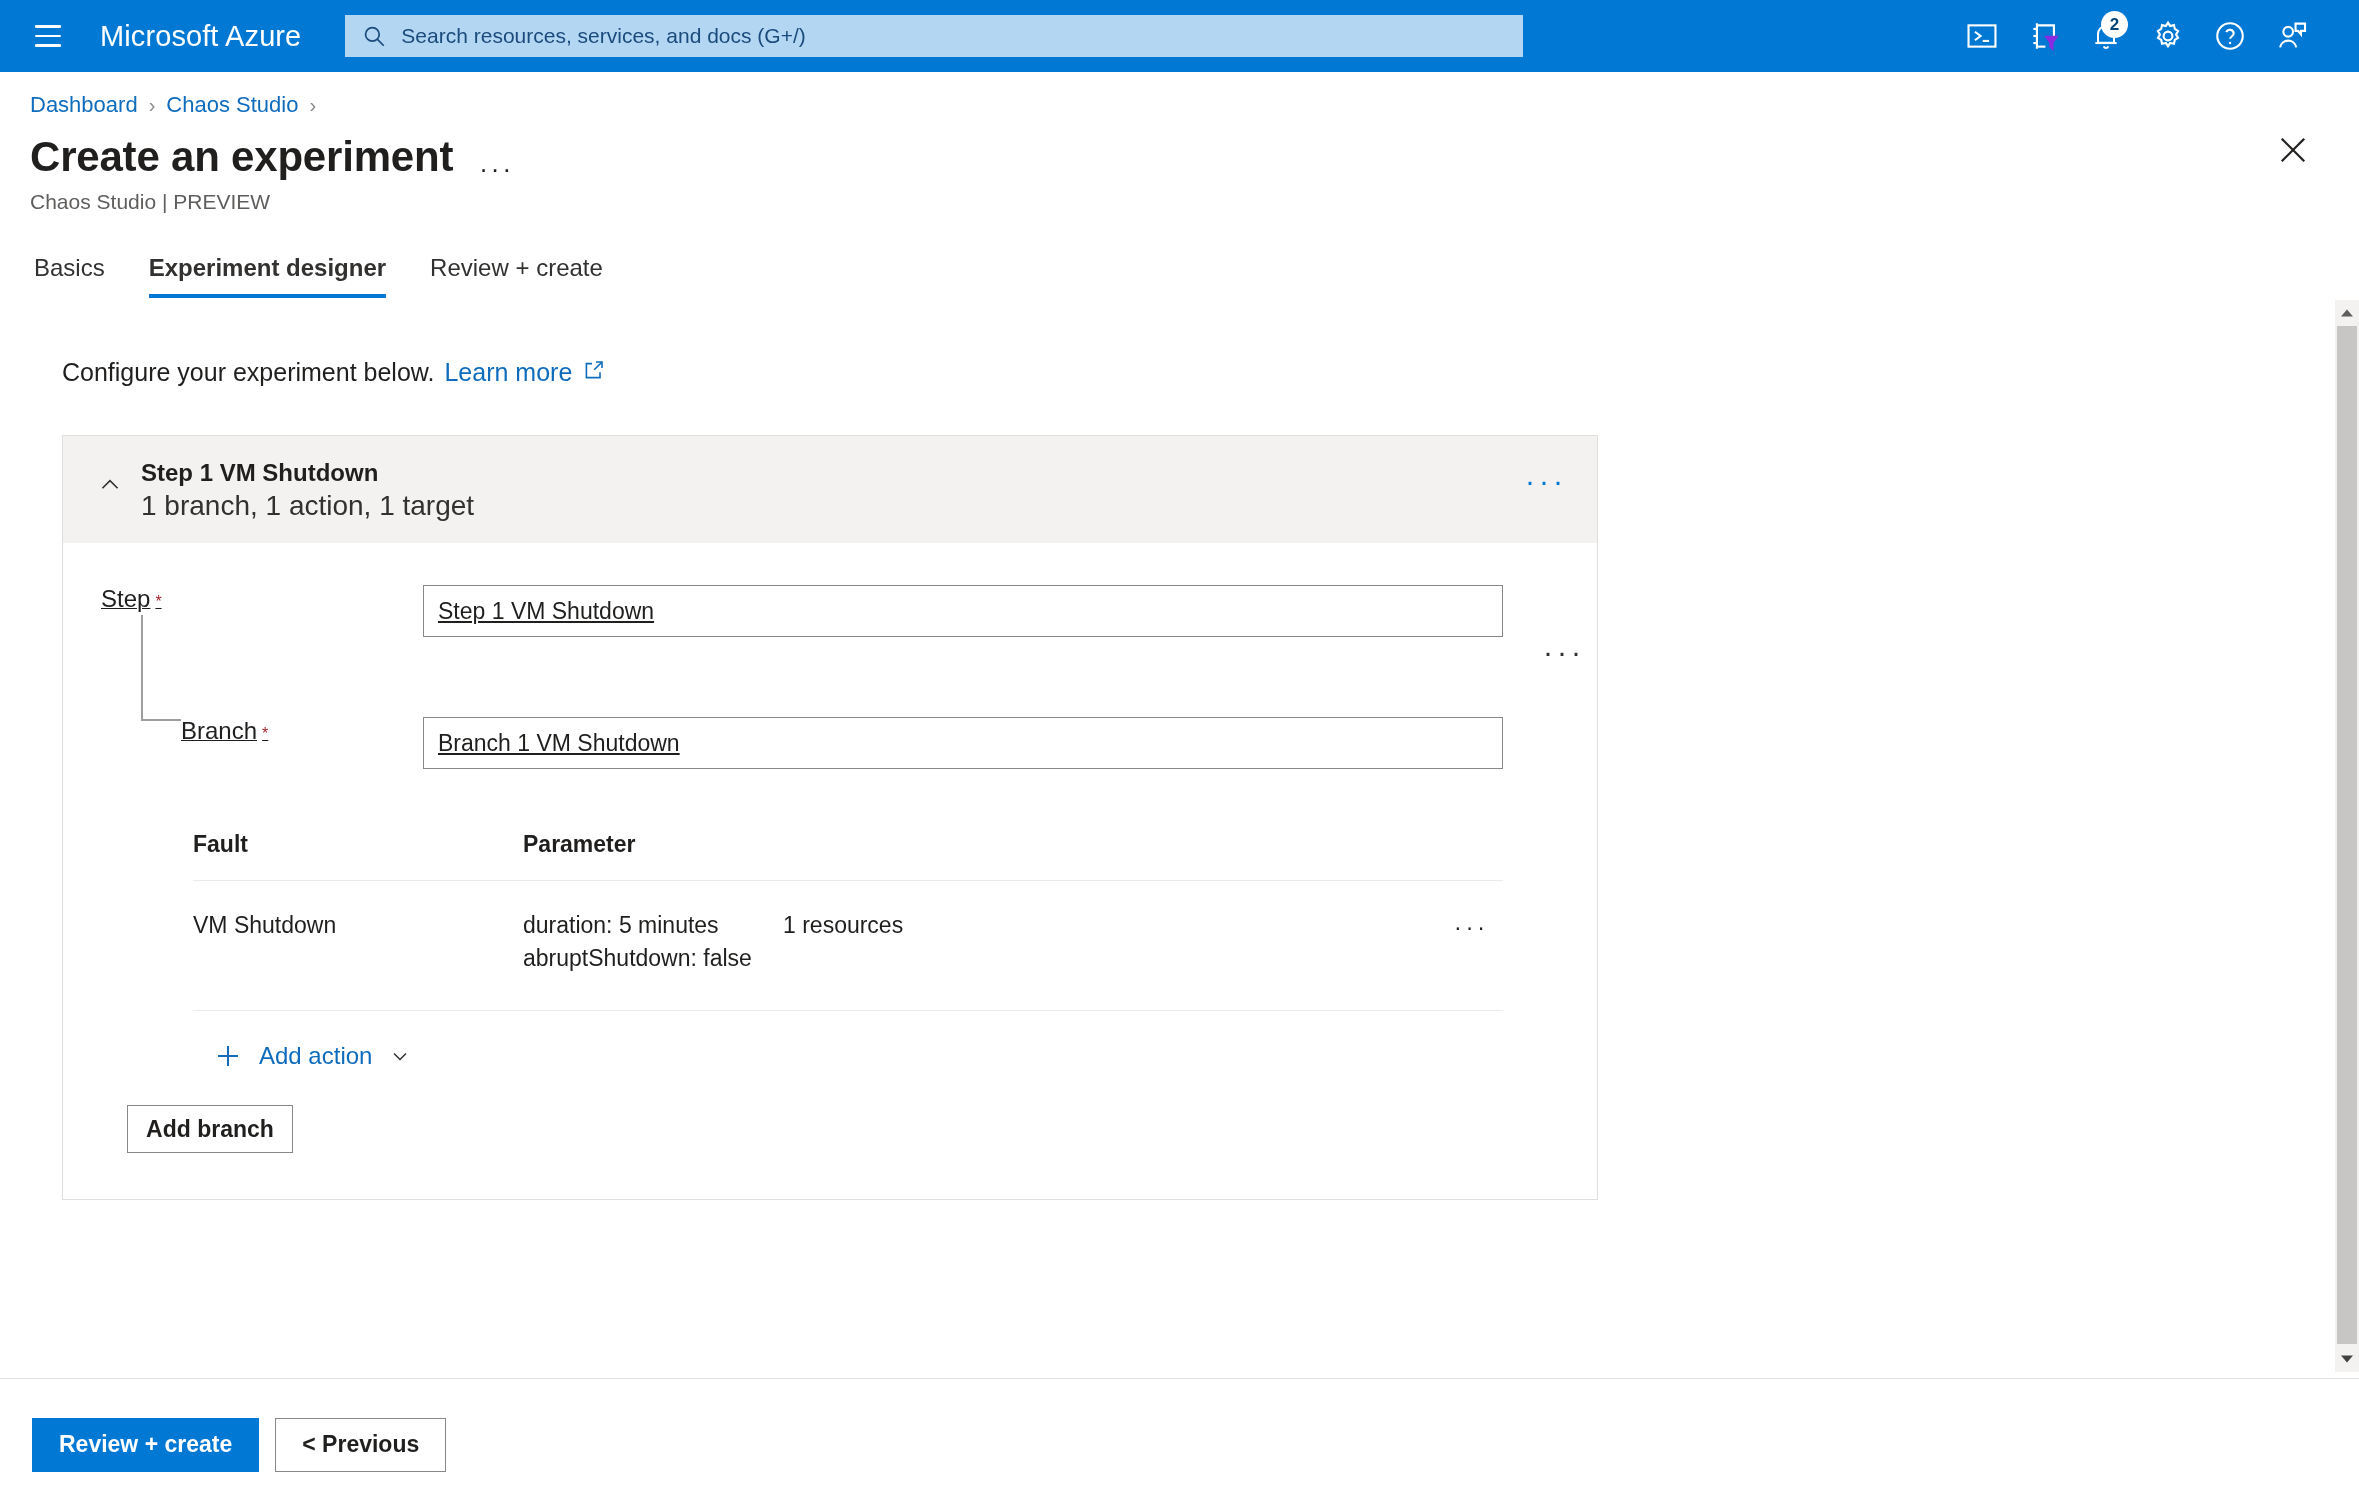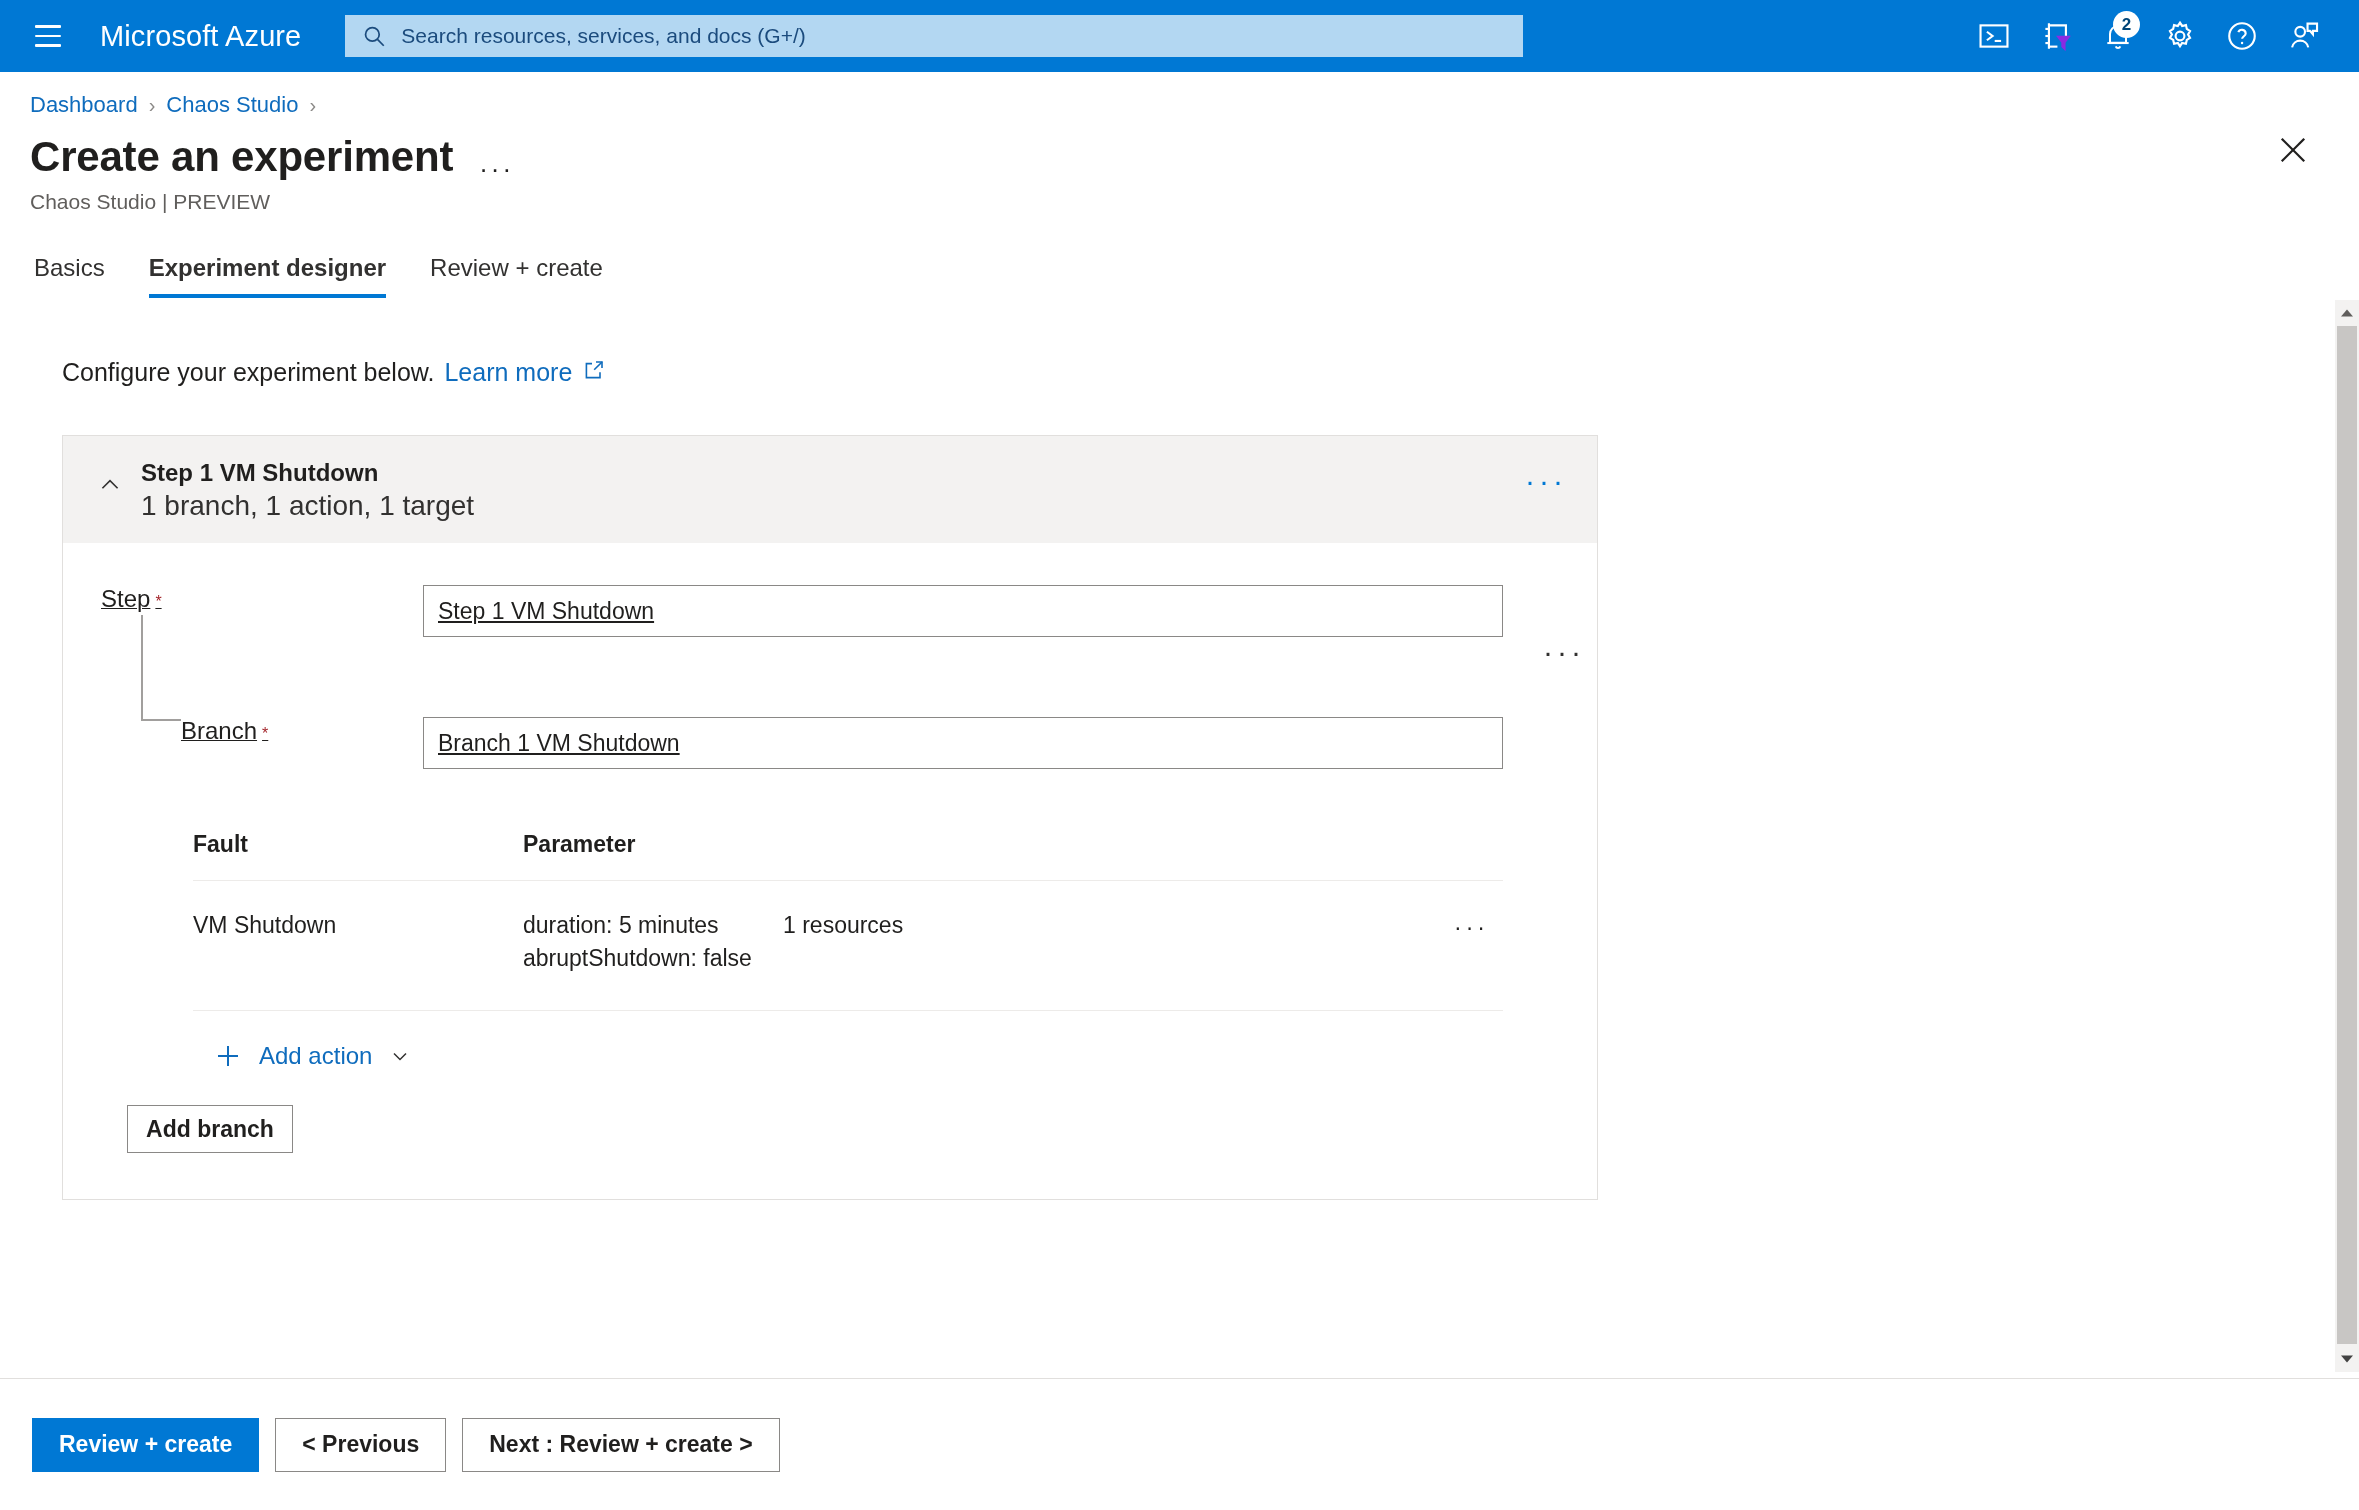--- a/index.html
+++ b/index.html
@@ -9,21 +9,21 @@
     font-family: "Liberation Sans", sans-serif;
     color: #201f1e;
     overflow: hidden;
   }
 
   
   .topbar {
     height: 72px; width: 100%;
     background: #0078d4;
     display: flex; align-items: center;
-    padding: 0 24px 0 24px;
+    padding: 0 36px 0 24px;
     position: relative;
   }
   .hamburger {
     width: 48px; height: 48px;
     display: flex; flex-direction: column; justify-content: center;
     align-items: center; gap: 7px; cursor: pointer;
     margin-right: 28px;
   }
   .hamburger span {
     display: block; width: 26px; height: 2.5px; background: #fff; border-radius: 1px;
@@ -501,14 +501,13 @@
     <svg width="16" height="12" viewBox="0 0 16 12">
         <polygon points="8,9.5 2,2.5 14,2.5" fill="#424242"></polygon>
       </svg>
   </div>
 </div>
 
 <div class="footdiv"></div>
 <div class="footer">
   <button class="btn btn-primary">Review + create</button>
   <button class="btn btn-secondary btn-prev">&lt; Previous</button>
-  <button class="btn btn-secondary btn-next">Next : Review + create &gt;</button>
 </div>
 
 </body></html>

